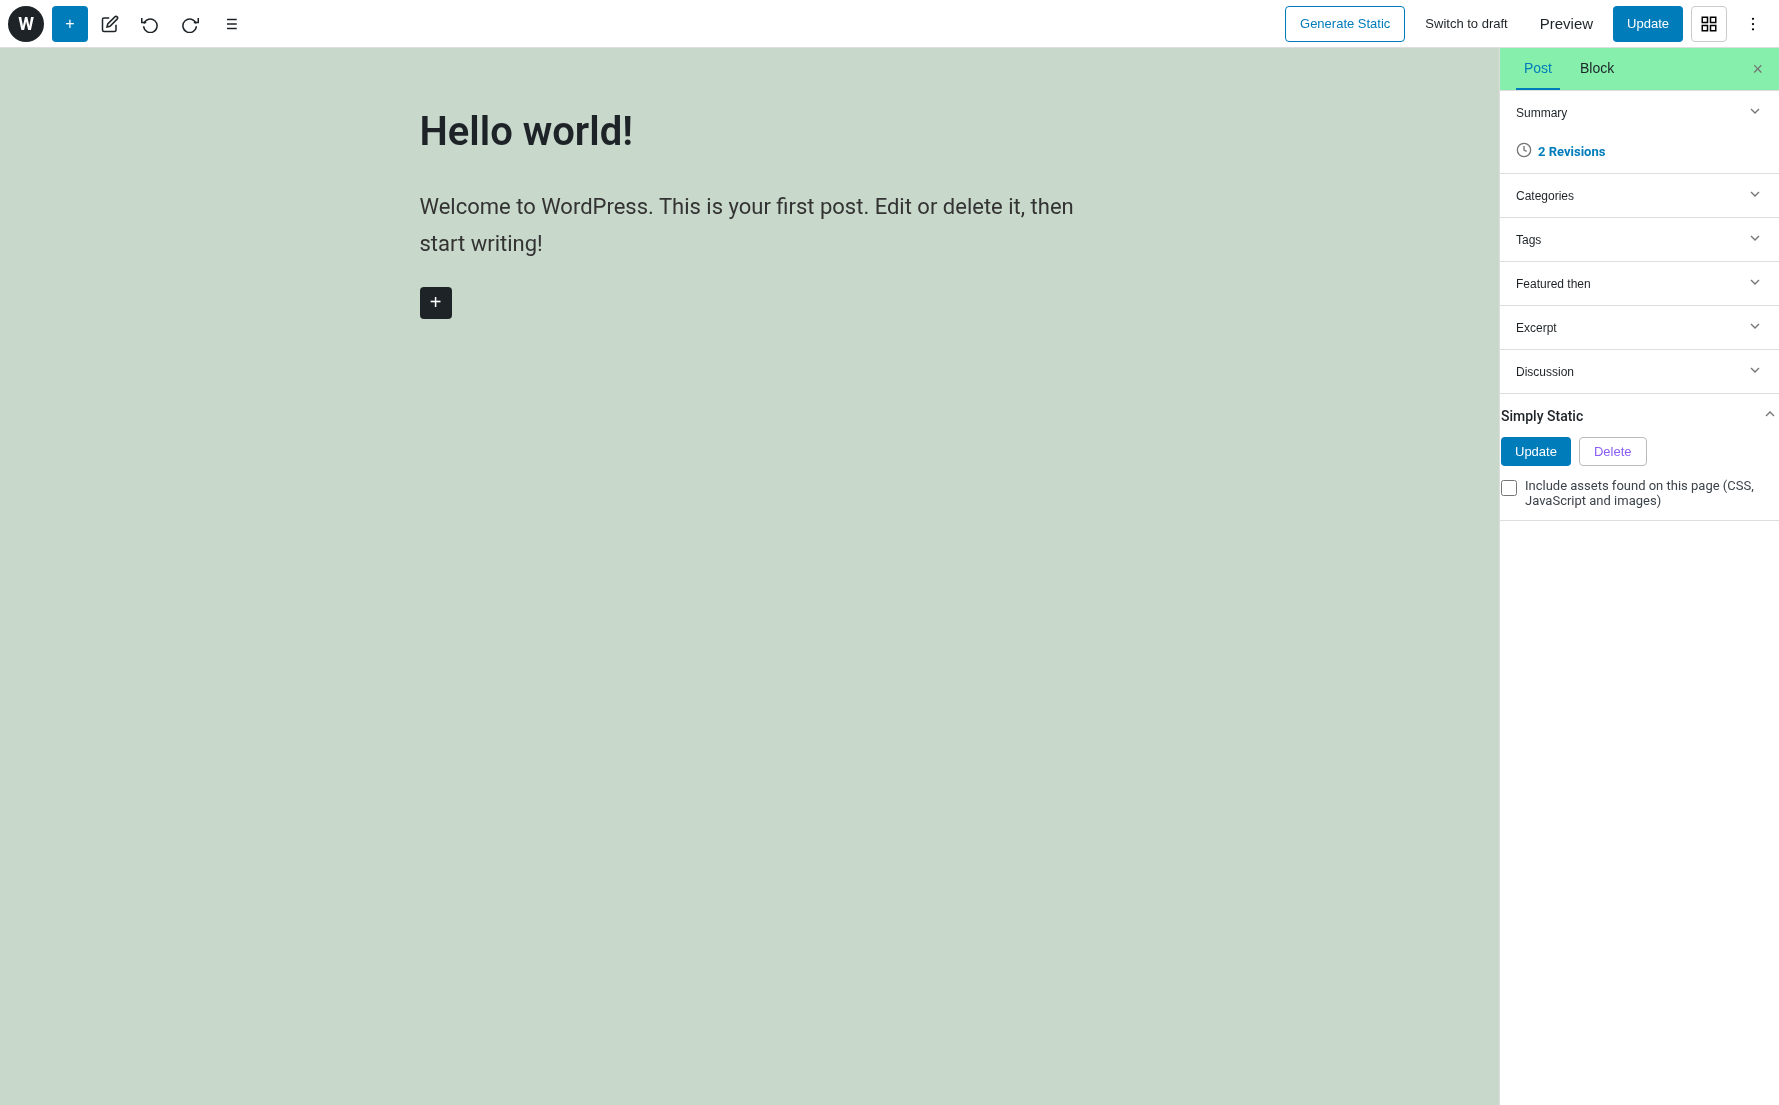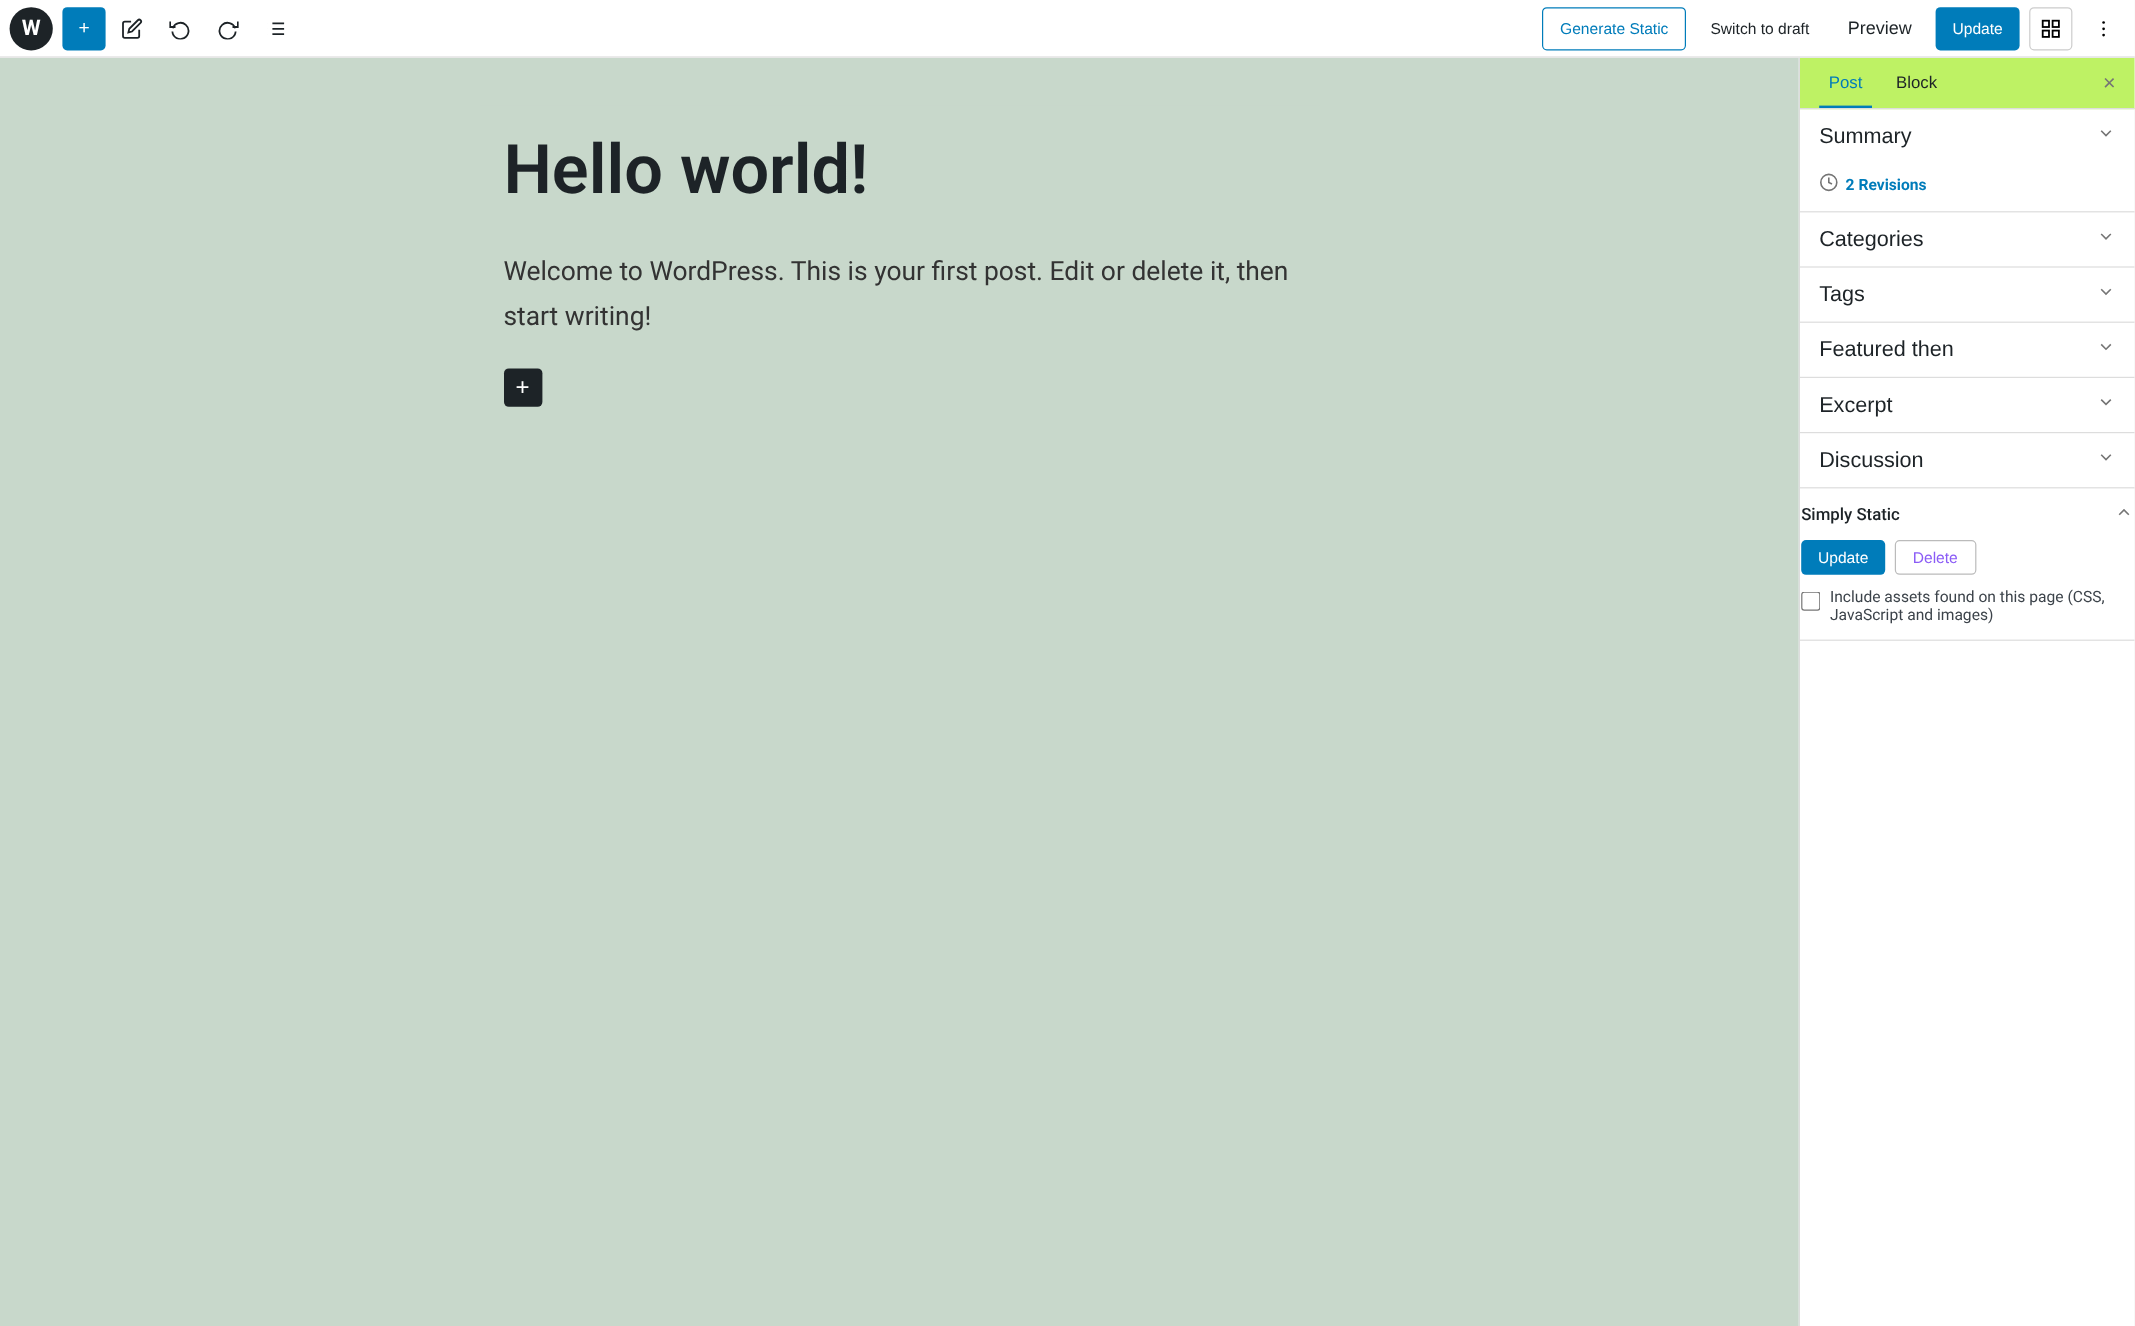--- a/index.html
+++ b/index.html
@@ -141,21 +141,21 @@
       justify-content: center;
       padding: 40px 20px;
     }
     .editor-content {
       background: #c8d8cb;
       width: 100%;
       max-width: 700px;
       padding: 20px;
     }
     .post-title {
-      font-size: 57px;
+      font-size: 40px;
       font-weight: 600;
       color: #1d2327;
       margin-bottom: 32px;
       line-height: 1.2;
     }
     .post-body {
       font-size: 22px;
       color: #333;
       line-height: 1.7;
       margin-bottom: 24px;
@@ -186,21 +186,21 @@
       flex-shrink: 0;
     }
 
     
     .sidebar-tabs {
       display: flex;
       border-bottom: 1px solid #ddd;
       padding: 0 16px;
       position: sticky;
       top: 0;
-      background: #bef264;
+      background: #86efac;
       z-index: 5;
     }
     .sidebar-tab {
       padding: 12px 8px;
       font-size: 14px;
       cursor: pointer;
       border-bottom: 2px solid transparent;
       margin-right: 12px;
       background: none;
       border-top: none;
@@ -223,25 +223,25 @@
       display: flex;
       align-items: center;
     }
 
     
     .sidebar-panel {
       border-bottom: 1px solid #ddd;
     }
     .sidebar-panel-header {
       display: flex;
-      align-items: flex-start;
+      align-items: center;
       justify-content: space-between;
       padding: 12px 16px;
       cursor: pointer;
-      font-size: 18px;
+      font-size: 12px;
       font-weight: 500;
       color: #1d2327;
       background: none;
       border: none;
       width: 100%;
       text-align: left;
     }
     .chevron {
       font-size: 12px;
       color: #757575;

